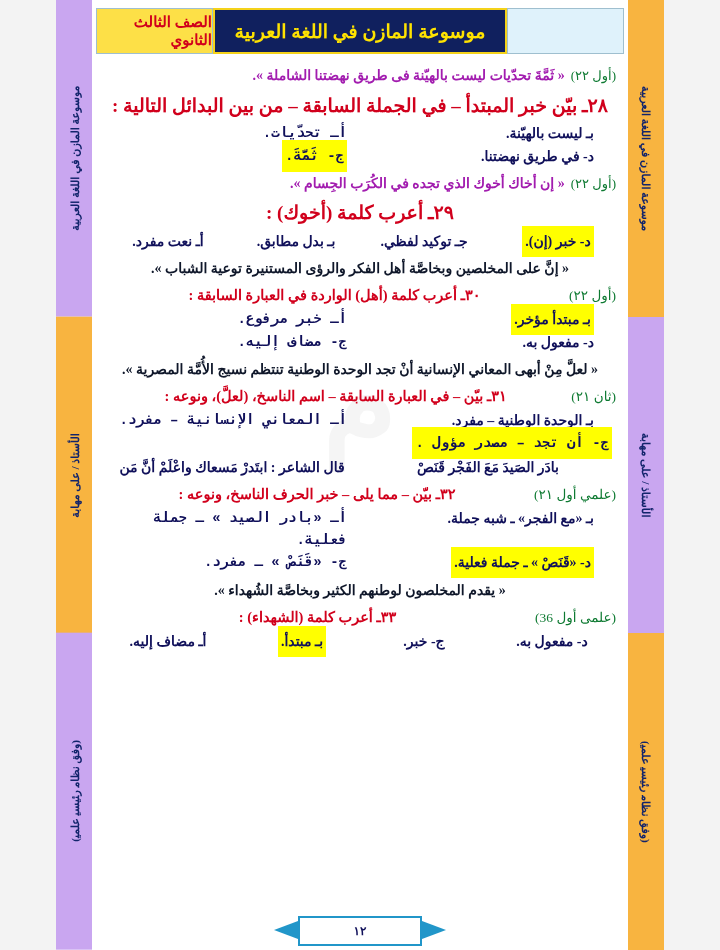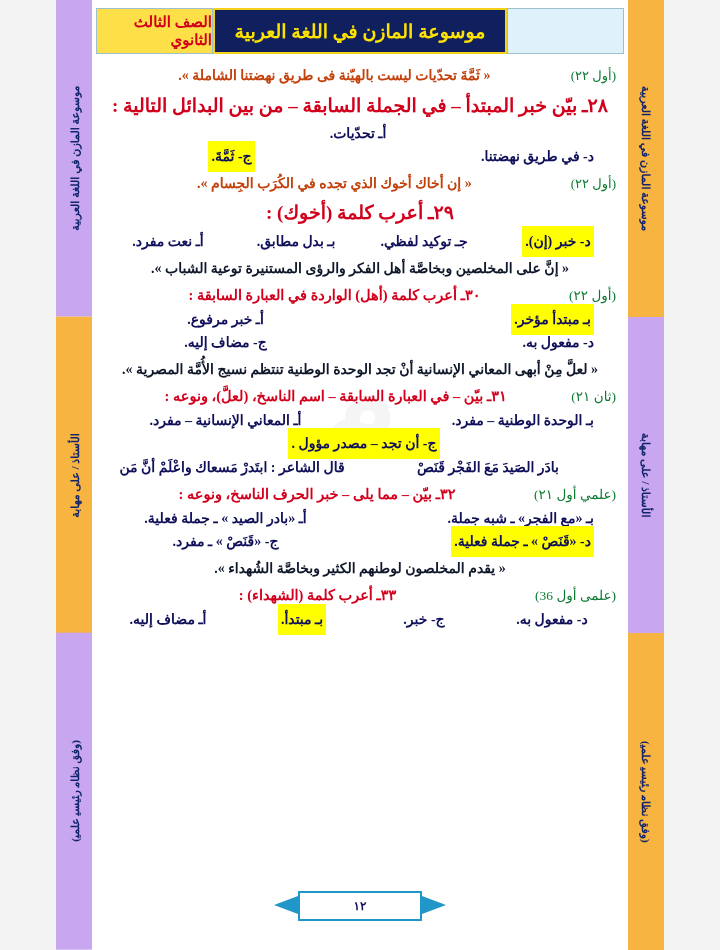--- a/index.html
+++ b/index.html
@@ -79,21 +79,21 @@
     color:#0f172a;
     font-weight:bold;
     font-size:14px;
     margin:6px 0 2px 0;
     position:relative;
   }
   .qline{
     display:flex;justify-content:space-between;align-items:baseline;
     margin:5px 0 1px 0;
   }
-  .qline .qtext{flex:1;text-align:center;color:#c2410c;font-weight:bold;font-size:14px;}
+  .qline .qtext{flex:1;text-align:right;color:#a21caf;font-weight:bold;font-size:14px;}
   .qline .ref{color:#0e7a32;font-size:13px;white-space:nowrap;padding-left:6px;}
 
   .question{
     color:#d1001c;
     font-weight:bold;
     font-size:19px;
     text-align:center;
     margin:4px 0 3px 0;
   }
 
@@ -101,21 +101,21 @@
     display:flex;
     justify-content:space-between;
     margin:1px 0;
     font-weight:bold;
     color:#10105a;
     font-size:14px;
   }
   .opts.three > div{flex:1;text-align:center;}
   .opts.two > div{flex:1;}
   .opts.two > div:first-child{text-align:right;padding-right:22px;}
-  .opts.two > div:last-child{text-align:center;padding-right:4px;}
+  .opts.two > div:last-child{text-align:right;padding-right:4px;font-family:Liberation Mono, monospace;}
   .opts .hl{background:#ffff00;padding:8px 3px;margin-left:12px;}
   .verse{
     display:flex;justify-content:space-between;
     font-weight:bold;color:#10105a;font-size:14px;margin:3px 0;
   }
   .verse > div{flex:1;text-align:center;}
 
   .q-ref-line{
     display:flex;justify-content:space-between;align-items:baseline;
     margin:4px 0 2px 0;
@@ -124,21 +124,21 @@
   .q-ref-line .ref{color:#0e7a32;font-size:13.5px;white-space:nowrap;padding-left:4px;}
 
   .watermark{
     position:absolute;top:330px;left:50%;transform:translateX(-50%);
     font-size:120px;color:rgba(120,120,120,0.07);
     font-weight:bold;pointer-events:none;
   }
 
   
   .footer{
-    position:absolute;bottom:29px;left:0;right:0;
+    position:absolute;bottom:4px;left:0;right:0;
     display:flex;justify-content:center;align-items:center;
   }
   .ribbon{
     position:relative;
     width:120px;height:26px;
     background:#ffffff;
     border:2px solid #2196c9;
     display:flex;align-items:center;justify-content:center;
     color:#10105a;font-size:12px;font-weight:bold;
   }
@@ -179,20 +179,21 @@
 
   <div class="content">
 
     <div class="qline">
       <span class="ref">(أول ٢٢)</span>
       <span class="qtext">« ثَمَّةَ تحدّيات ليست بالهيّنة فى طريق نهضتنا الشاملة ».</span>
     </div>
 
     <div class="question">٢٨ـ بيّن خبر المبتدأ – في الجملة السابقة – من بين البدائل التالية :</div>
     <div class="opts two">
+      <div>بـ ليست بالهيّنة.</div>
       <div>أـ تحدّيات.</div>
     </div>
     <div class="opts two">
       <div>د- في طريق نهضتنا.</div>
       <div><span class="hl">ج- ثَمَّةَ.</span></div>
     </div>
 
     <div class="qline">
       <span class="ref">(أول ٢٢)</span>
       <span class="qtext">« إن أخاك أخوك الذي تجده في الكُرَب الجِسام ».</span>

